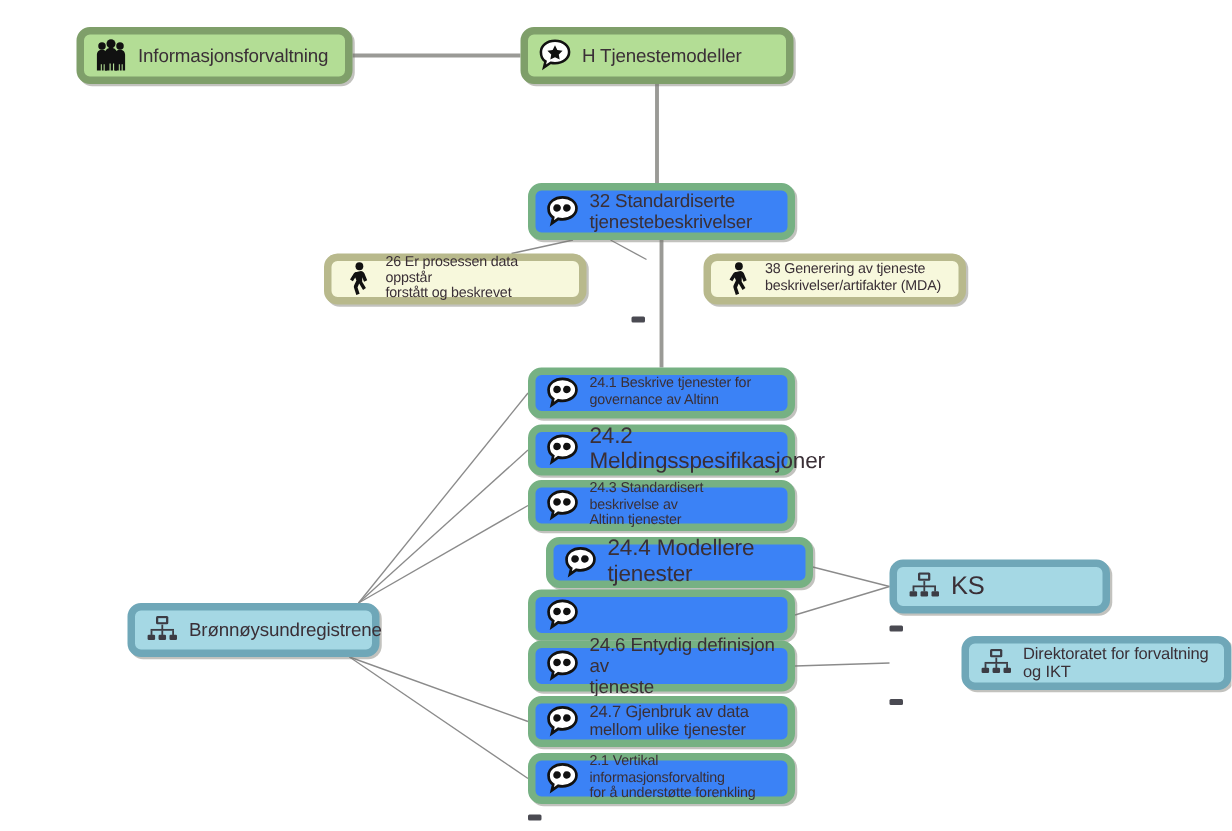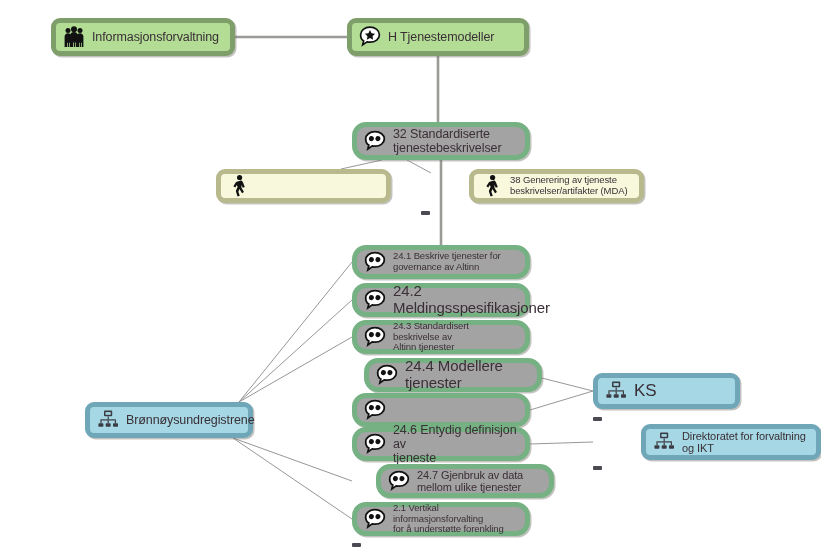--- a/index.html
+++ b/index.html
@@ -37,21 +37,21 @@
     white-space: pre-line;
     letter-spacing: -0.1px;
   }
   .ico {
     flex: 0 0 auto;
     display: block;
   }
 
   
   .n-green  { background: #b3dd95; border-color: #7f9f6a; }
-  .n-mint   { background: #a3a3a3; border-color: #76b183; border-radius: 14px; }
+  .n-mint   { background: #3b82f6; border-color: #76b183; }
   .n-cream  { background: #f7f8dc; border-color: #b8b98c; }
   .n-blue   { background: #a5d8e4; border-color: #6fa7b8; }
 
   
   .f-xs .label { font-size: 9.5px; }
   .f-sm .label { font-size: 11px; }
   .f-md .label { font-size: 12.5px; }
   .f-lg .label { font-size: 15px; }
   .f-xl .label { font-size: 17px; }
 
@@ -114,20 +114,22 @@
       <span class="label">32 Standardiserte
 tjenestebeskrivelser</span>
     </div>
     <div class="node n-cream f-xs" style="left: 216px; top: 169px; width: 175px; height: 34px;">
       <svg class="ico" width="24" height="24" viewBox="0 0 24 24">
         <g fill="#111">
           <circle cx="12.6" cy="3.5" r="2.6"></circle>
           <path d="M13.6 6.6c1.1 0 1.9.6 2.3 1.6l1.9 4.7-2.1.85-1.2-3.0-.05 3.0 2.5 4.3-1.9 1.3-2.6-4.3-1.1 2.6 1.4 4.2-2.2.75-1.6-5.0c-.12-.5-.05-.9.15-1.35l1.5-3.3-.75-2.0-1.6 2.5-1.9-1.1 2.4-3.9c.45-.7 1.1-1.05 1.9-1.05z"></path>
         </g>
       </svg>
+      <span class="label">26 Er prosessen data oppstår
+forstått og beskrevet</span>
     </div>
     <div class="node n-cream f-xs" style="left: 421px; top: 169px; width: 175px; height: 34px; margin-left: 48px;">
       <svg class="ico" width="24" height="24" viewBox="0 0 24 24">
         <g fill="#111">
           <circle cx="12.6" cy="3.5" r="2.6"></circle>
           <path d="M13.6 6.6c1.1 0 1.9.6 2.3 1.6l1.9 4.7-2.1.85-1.2-3.0-.05 3.0 2.5 4.3-1.9 1.3-2.6-4.3-1.1 2.6 1.4 4.2-2.2.75-1.6-5.0c-.12-.5-.05-.9.15-1.35l1.5-3.3-.75-2.0-1.6 2.5-1.9-1.1 2.4-3.9c.45-.7 1.1-1.05 1.9-1.05z"></path>
         </g>
       </svg>
       <span class="label">38 Generering av tjeneste
 beskrivelser/artifakter (MDA)</span>
@@ -183,21 +185,21 @@
     <div class="node n-mint f-md" style="left: 352px; top: 427px; width: 178px; height: 34px;">
       <svg class="ico" width="24" height="24" viewBox="0 0 24 24">
         <g>
           <path d="M12 2.6c5.2 0 9.3 3.1 9.3 7.3 0 4.2-4.1 7.3-9.3 7.3-.95 0-1.9-.1-2.8-.32l-4.3 3 .9-3.9C3.4 14.6 2.7 12.5 2.7 9.9c0-4.2 4.1-7.3 9.3-7.3z" fill="#fff" stroke="#111" stroke-width="1.8"></path>
           <path d="M8.35 7.1c1.55 0 2.6 1.0 2.6 2.45 0 1.5-1.15 2.6-2.6 2.6-1.4 0-2.5-1.0-2.5-2.4 0-.35.05-.7.2-1.05l.95-1.4zM14.9 7.1c1.55 0 2.6 1.0 2.6 2.45 0 1.5-1.15 2.6-2.6 2.6-1.4 0-2.5-1.0-2.5-2.4 0-.35.05-.7.2-1.05l.95-1.4z" fill="#111"></path>
         </g>
       </svg>
       <span class="label">24.6 Entydig definisjon av
 tjeneste</span>
     </div>
-    <div class="node n-mint f-sm" style="left: 352px; top: 464px; width: 178px; height: 34px; margin-left: 24px;">
+    <div class="node n-mint f-sm" style="left: 352px; top: 464px; width: 178px; height: 34px;">
       <svg class="ico" width="24" height="24" viewBox="0 0 24 24">
         <g>
           <path d="M12 2.6c5.2 0 9.3 3.1 9.3 7.3 0 4.2-4.1 7.3-9.3 7.3-.95 0-1.9-.1-2.8-.32l-4.3 3 .9-3.9C3.4 14.6 2.7 12.5 2.7 9.9c0-4.2 4.1-7.3 9.3-7.3z" fill="#fff" stroke="#111" stroke-width="1.8"></path>
           <path d="M8.35 7.1c1.55 0 2.6 1.0 2.6 2.45 0 1.5-1.15 2.6-2.6 2.6-1.4 0-2.5-1.0-2.5-2.4 0-.35.05-.7.2-1.05l.95-1.4zM14.9 7.1c1.55 0 2.6 1.0 2.6 2.45 0 1.5-1.15 2.6-2.6 2.6-1.4 0-2.5-1.0-2.5-2.4 0-.35.05-.7.2-1.05l.95-1.4z" fill="#111"></path>
         </g>
       </svg>
       <span class="label">24.7 Gjenbruk av data
 mellom ulike tjenester</span>
     </div>
     <div class="node n-mint f-xs" style="left: 352px; top: 502px; width: 178px; height: 34px;">

